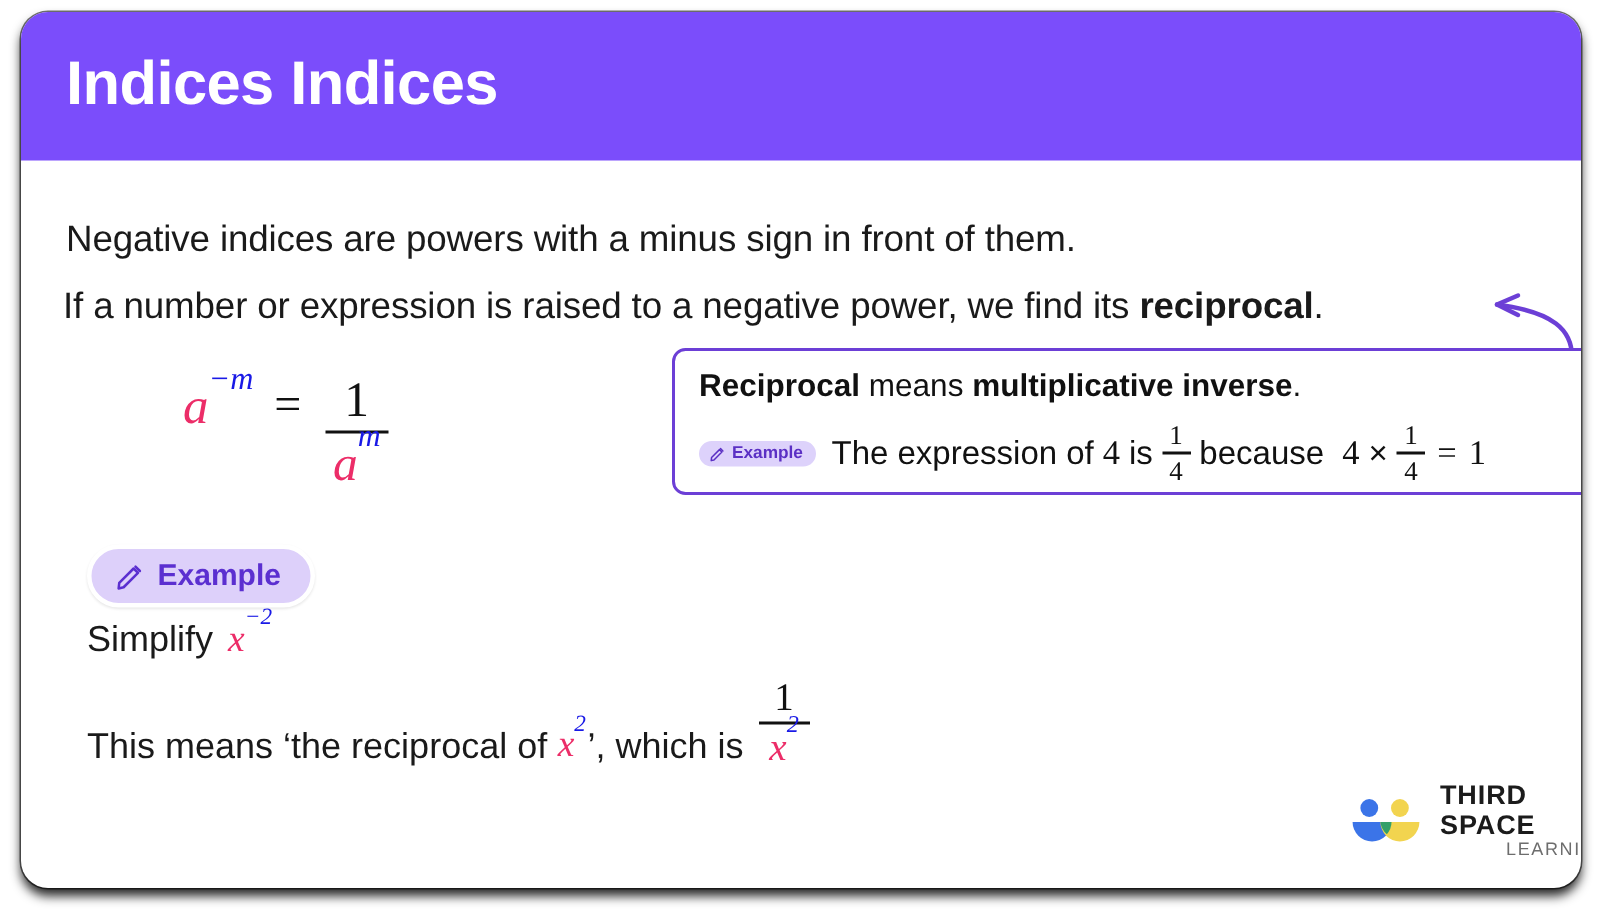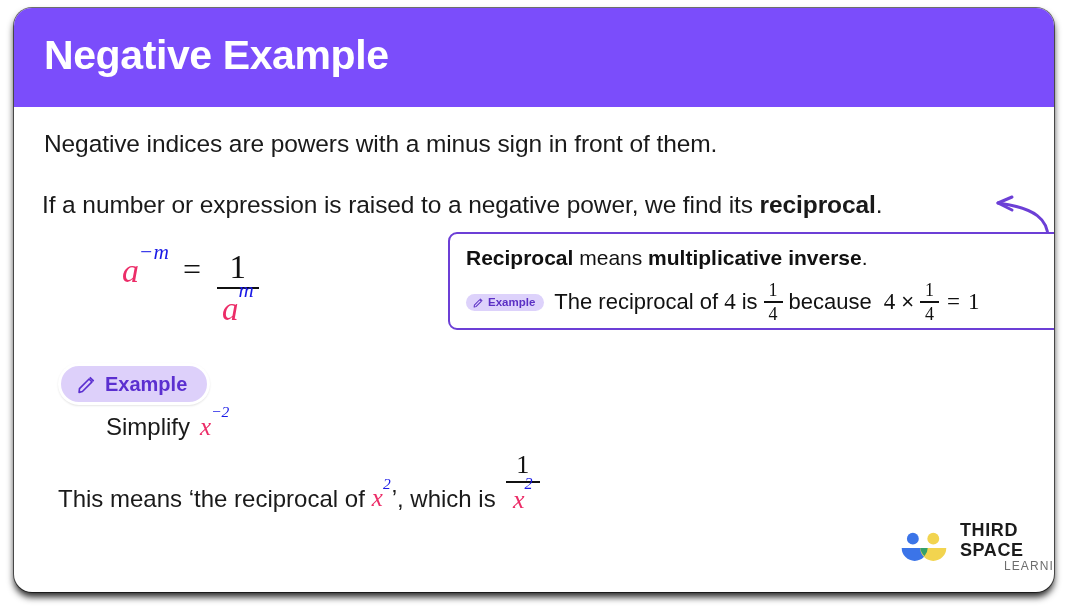--- a/index.html
+++ b/index.html
@@ -44,21 +44,21 @@
   }
 
   
   .para {
     position: absolute;
     font-size: 24.5px;
     color: #1a1a1a;
     white-space: nowrap;
     letter-spacing: -0.1px;
   }
-  .para1 { left: 30px; top: 122px; }
+  .para1 { left: 30px; top: 138px; }
   .para2 { left: 28px; top: 183px; }
   .para b { font-weight: bold; }
   .plain { color: #111111; font-style: normal; }
 
   .main-formula {
     position: absolute;
     left: 108px;
     top: 243px;
     display: flex;
     font-size: 34px;
@@ -190,21 +190,20 @@
   
   .simplify {
     position: absolute;
     left: 44px;
     top: 404px;
     display: flex;
     align-items: baseline;
     font-size: 24px;
     color: #1a1a1a;
     white-space: nowrap;
-    margin-left: 48px;
   }
   .simplify .mexpr {
     font-family: Liberation Serif, serif;
     font-style: italic;
     color: #ec2d68;
     font-size: 25px;
     margin-left: 10px;
   }
   .simplify .mexpr sup {
     color: #1919e6;
@@ -285,21 +284,21 @@
     letter-spacing: 1.1px;
     padding-left: 44px;
   }
 </style>
 </head>
 <body>
 
 <div class="slide">
 
   <div class="header">
-    <div class="header-title">Negative Example</div>
+    <div class="header-title">Indices Indices</div>
   </div>
 
   <div class="para para1">
     <span>Negative indices are powers with a minus sign in front of them.</span>
   </div>
 
   <div class="para para2">
     <span>If a number or expression is raised to a negative power, we find its </span><b>reciprocal</b><span>.</span>
   </div>
 
@@ -323,21 +322,21 @@
       <b>Reciprocal</b><span> means </span><b>multiplicative inverse</b><span>.</span>
     </div>
     <div class="callout-line2">
       <span class="pill-small">
         <svg width="11" height="11" viewBox="0 0 24 24">
           <path d="M3 17.5 L14.5 6 L18 9.5 L6.5 21 L2.5 22 Z" fill="none" stroke="#5b30c4" stroke-width="2.2" stroke-linejoin="round"></path>
           <path d="M16 4.5 L19.5 8" fill="none" stroke="#5b30c4" stroke-width="2.2" stroke-linecap="round"></path>
         </svg>
         <span>Example</span>
       </span>
-      <span class="txt" style="margin-left:10px">The reciprocal of</span>
+      <span class="txt" style="margin-left:10px">The expression of</span>
       <span class="mnum">4</span>
       <span class="txt">is</span>
       <span class="frac">
         <span class="num">1</span>
         <span class="bar"></span>
         <span class="den">4</span>
       </span>
       <span class="txt">because</span>
       <span class="mnum" style="margin-left:6px">4</span>
       <span class="txt">×</span>

